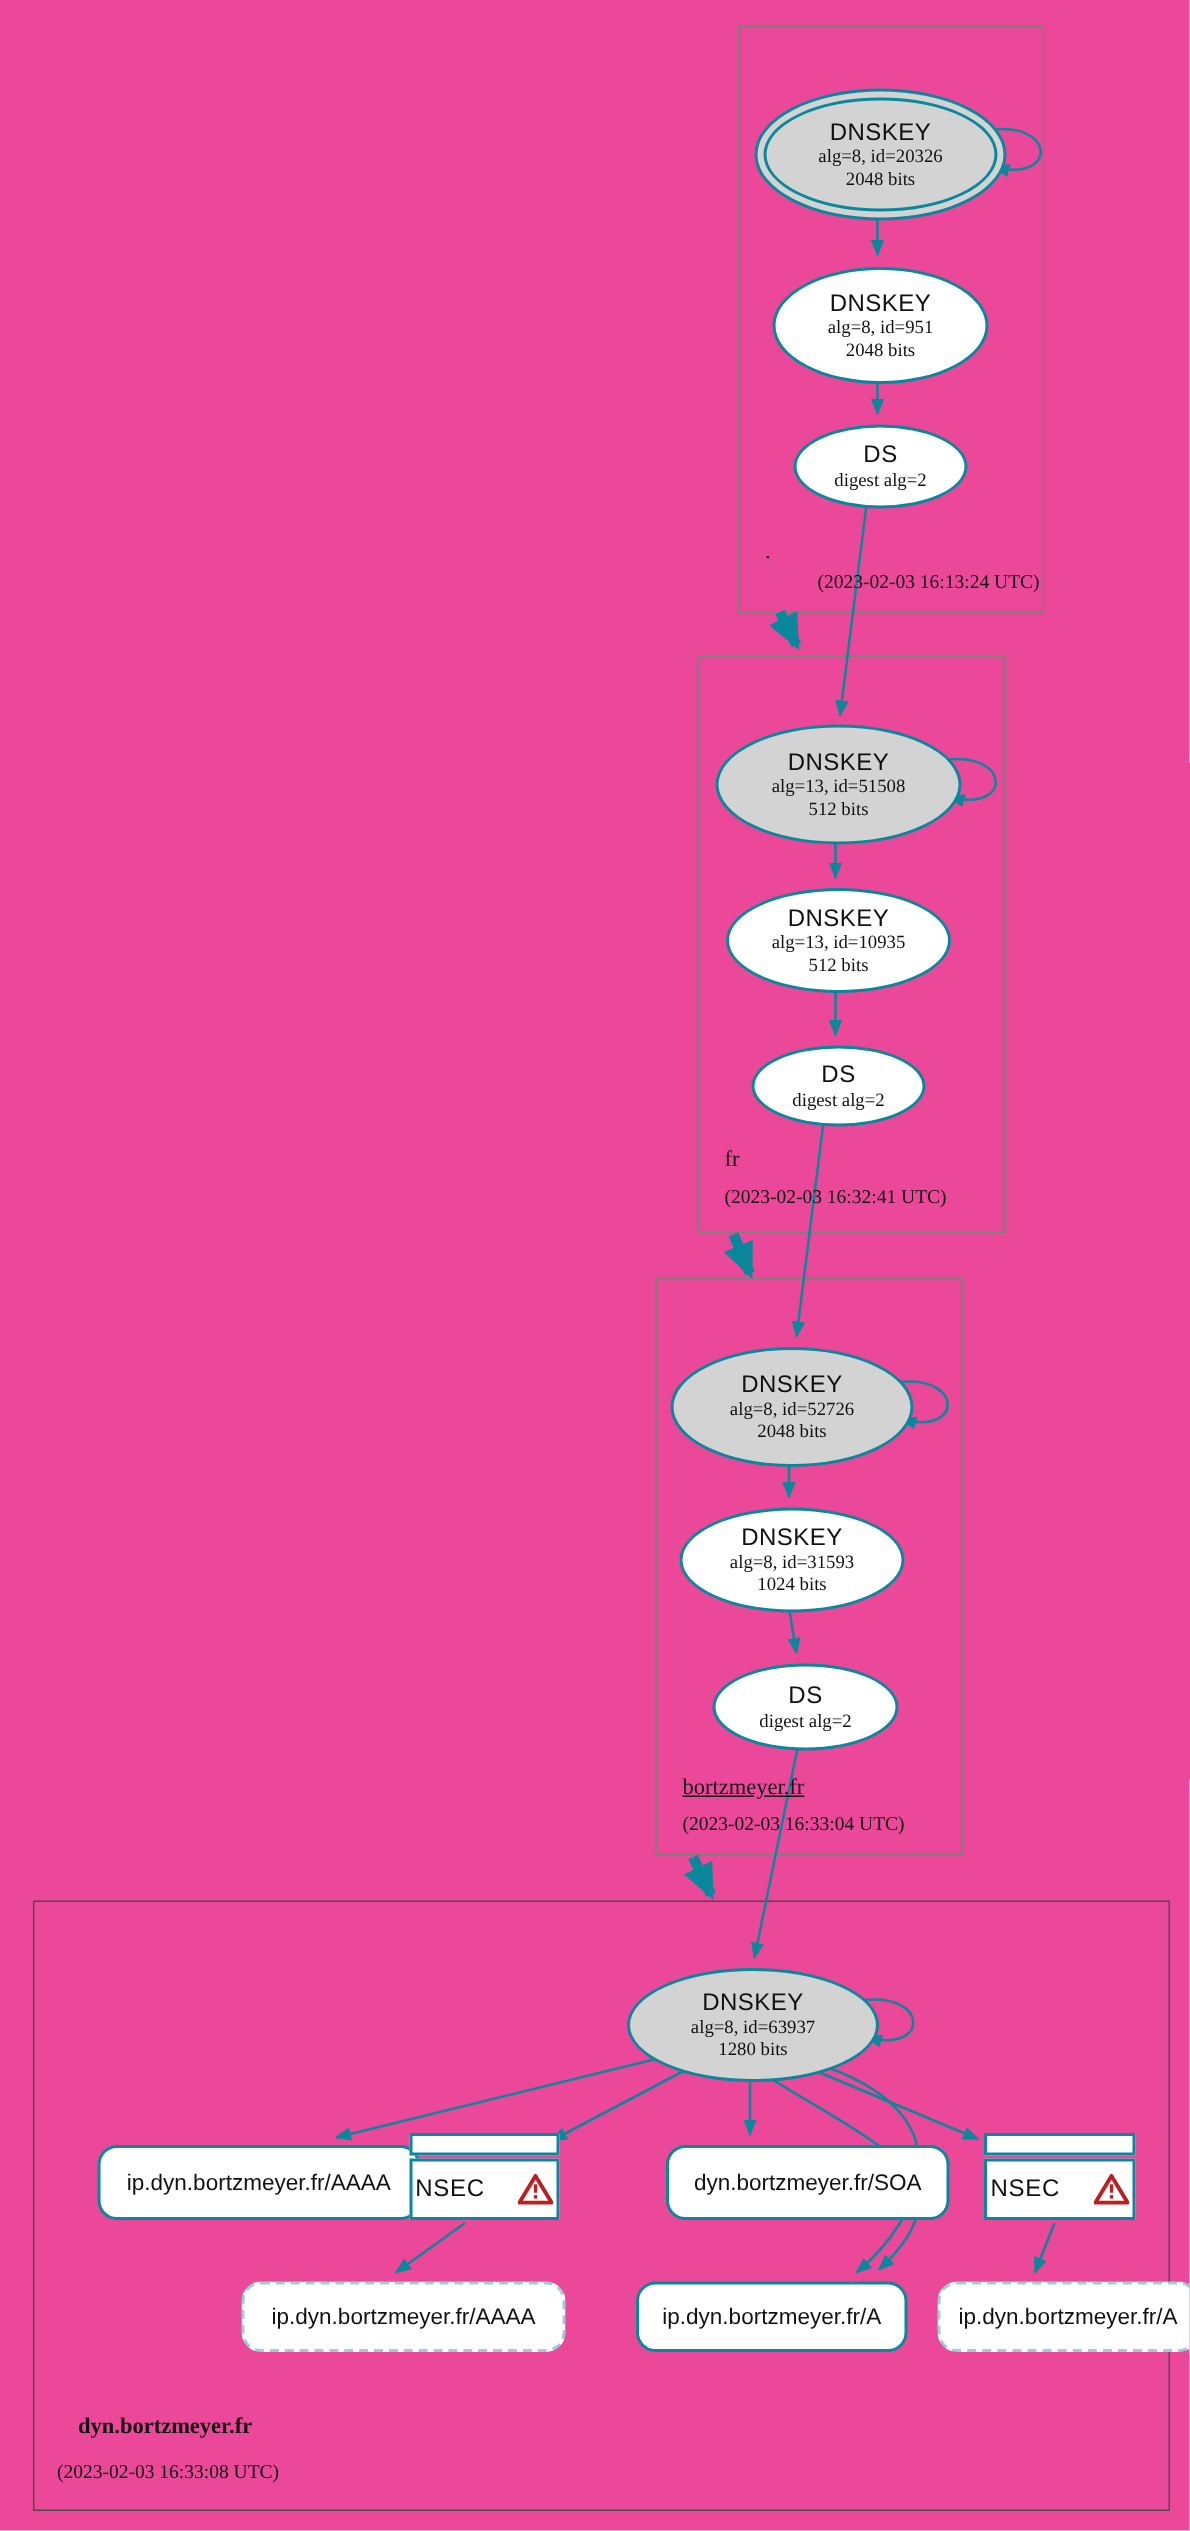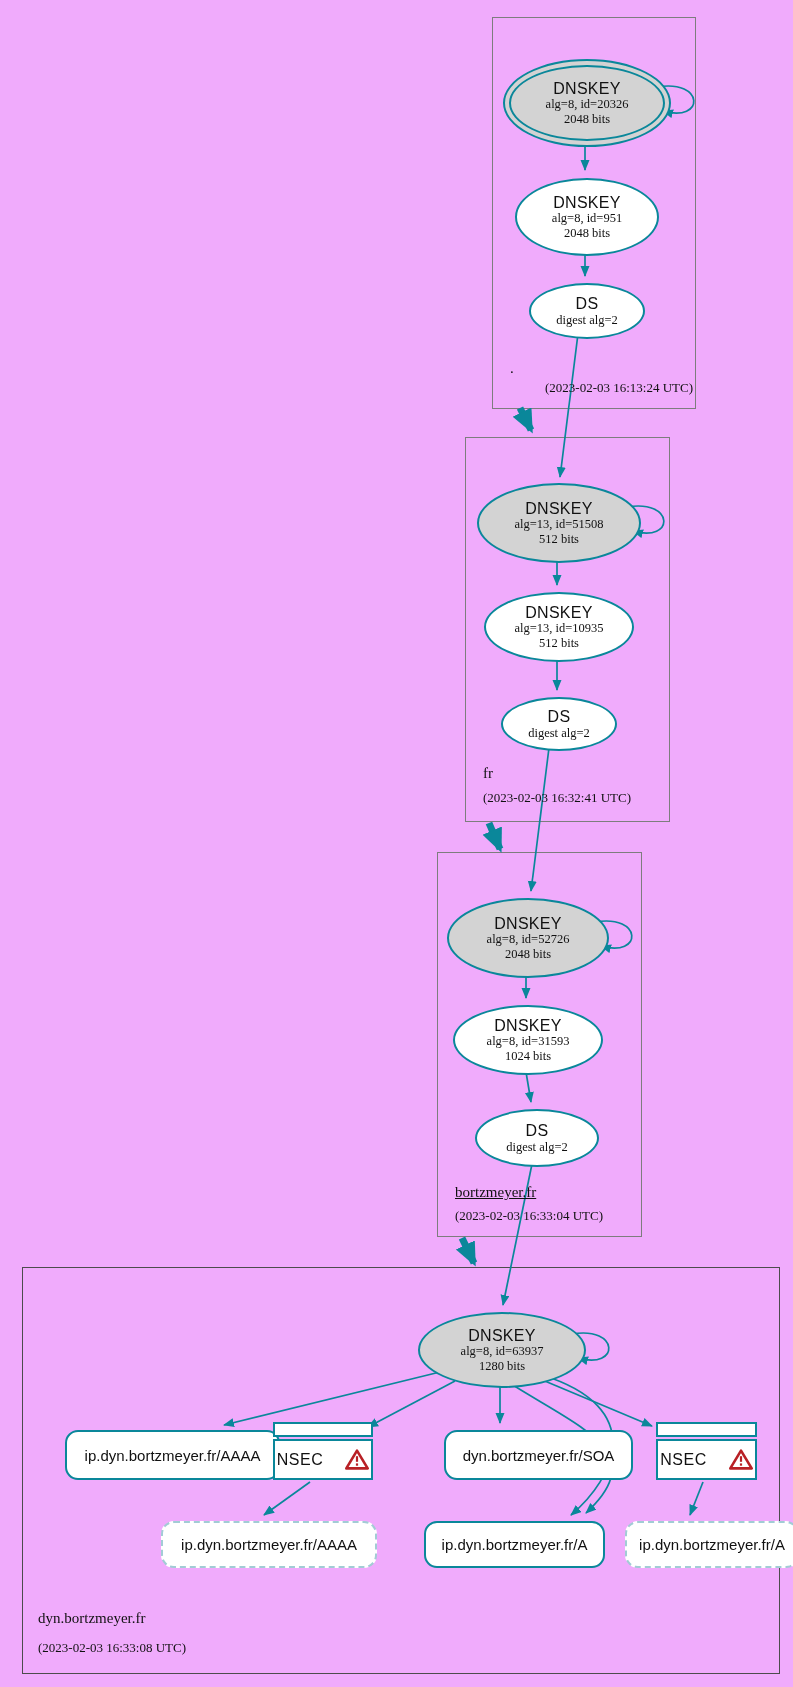--- a/index.html
+++ b/index.html
@@ -1,16 +1,16 @@
 <!DOCTYPE html>
 <html><head>
 <meta charset="utf-8">
 <style>
   html,body{margin:0;padding:0;background:#fff;}
-  #canvas{position:relative;width:793px;height:1687px;background:#f0abfc;overflow:hidden;
+  #canvas{position:relative;width:793px;height:1687px;background:#ec4899;overflow:hidden;
           font-family:"Liberation Sans",sans-serif;color:#111;}
   .zonebox{position:absolute;border:1.4px solid #7d7d7d;background:transparent;z-index:1;}
   .zonebox.dark{border-color:#4c4c4c;border-width:1.6px;}
   #edges{position:absolute;left:0;top:0;z-index:2;pointer-events:none;}
   .node{position:absolute;z-index:3;display:flex;align-items:center;justify-content:center;
         text-align:center;background:#fff;}
   .ellipse{border:2px solid #0a879a;border-radius:50%;flex-direction:column;}
   .ellipse.gray{background:#d3d3d3;border-width:2.6px;}
   .anchor-outer{position:absolute;z-index:3;border:2.6px solid #0a879a;border-radius:50%;background:#d3d3d3;}
   .anchor-inner{position:absolute;left:4px;top:4px;right:4px;bottom:4px;border:2.4px solid #0a879a;border-radius:50%;}
@@ -176,16 +176,16 @@
   <div class="node rrset denied" style="left:125px;top:1521px;width:212px;height:43px;">
     <span>ip.dyn.bortzmeyer.fr/AAAA</span>
   </div>
   <div class="node rrset" style="left:388px;top:1521px;width:177px;height:43px;">
     <span>ip.dyn.bortzmeyer.fr/A</span>
   </div>
   <div class="node rrset denied" style="left:589px;top:1521px;width:170px;height:43px;">
     <span>ip.dyn.bortzmeyer.fr/A</span>
   </div>
 
-  <div class="zlabel" style="left:38px;top:1610px;">dyn.bortzmeyer.fr</div>
+  <div class="zlabel" style="left:52px;top:1610px;font-weight:bold;">dyn.bortzmeyer.fr</div>
   <div class="zts" style="left:38px;top:1640px;text-align:center;">(2023-02-03 16:33:08 UTC)</div>
 
 </div>
 
 </body></html>

